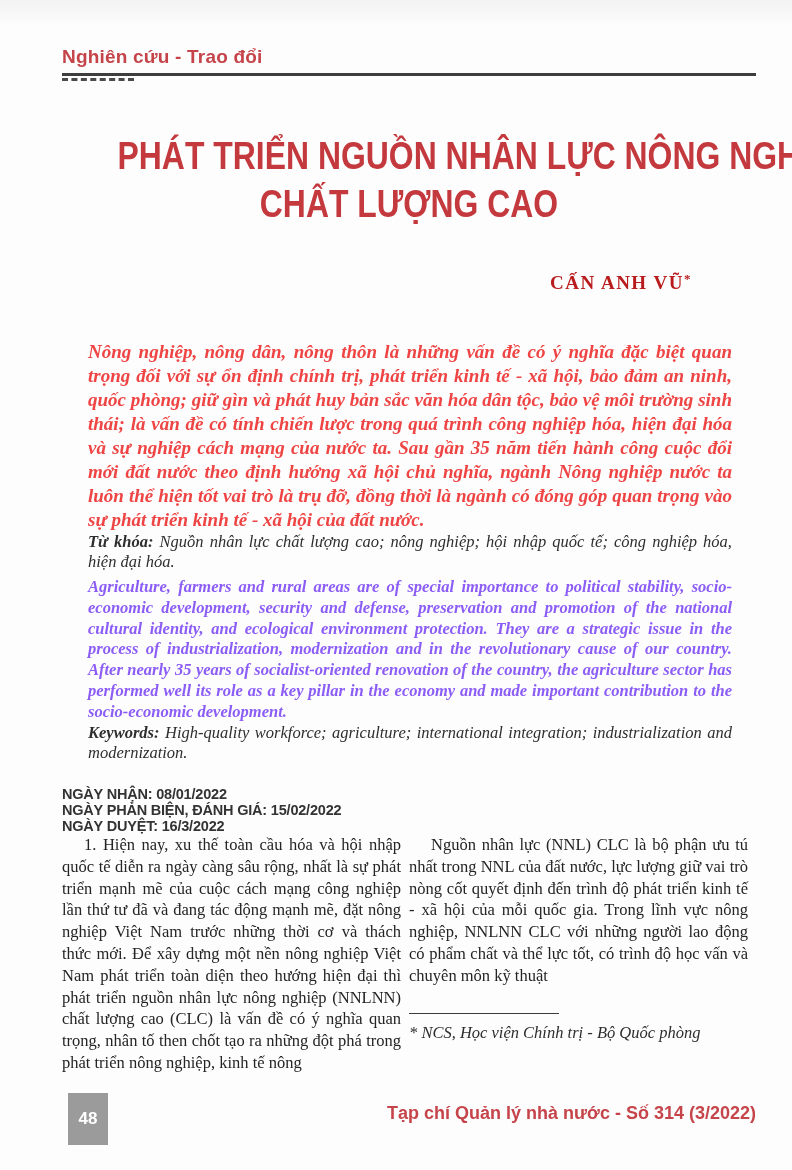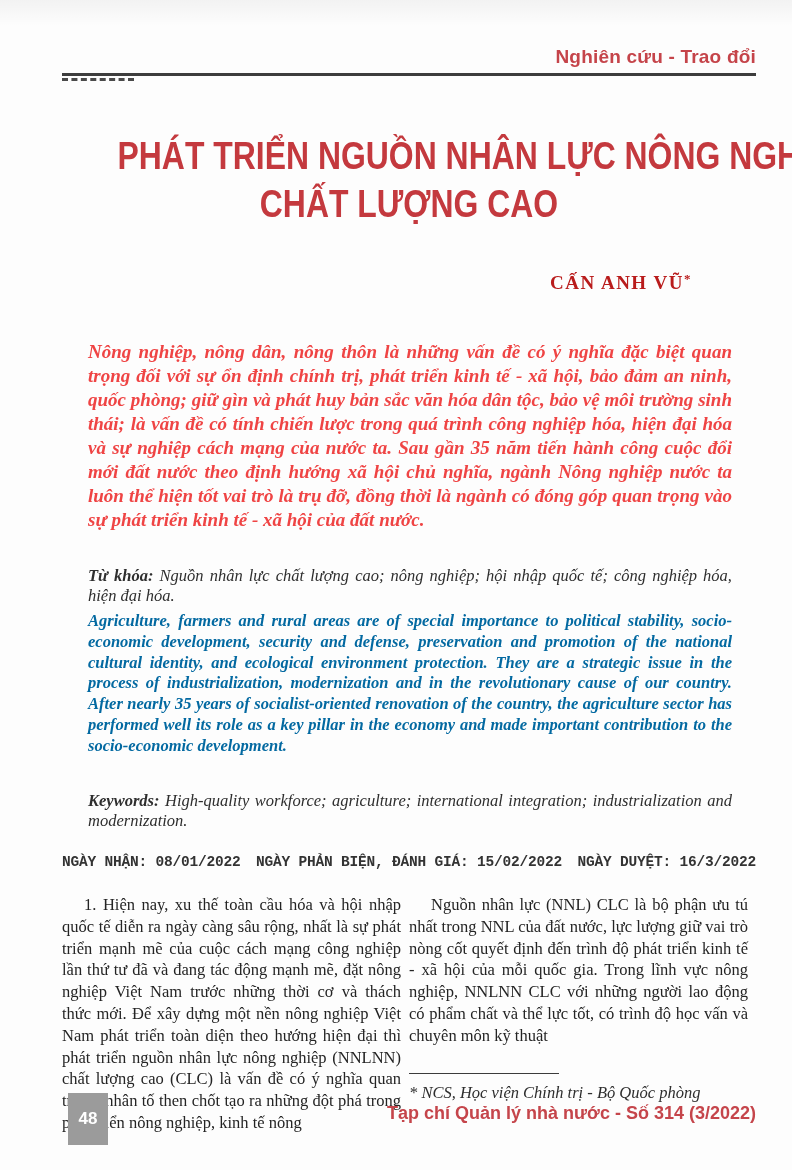--- a/index.html
+++ b/index.html
@@ -20,21 +20,20 @@
   .content { padding:0 36px 0 62px; }
 
   
   .section-label {
     margin-top:46px;
     font-family:"Liberation Sans", sans-serif;
     font-weight:bold;
     font-size:19px;
     color:#c5444a;
     letter-spacing:0.2px;
-    text-align:right;
   }
   .header-rule { margin-top:5px; height:3px; background:#3d3d3d; }
   .header-rule-dash {
     width:72px; height:0; margin-top:2px;
     border-top:3px dashed #4a4a4a;
   }
 
   
   .title-block { margin-top:52px; text-align:center; }
   .title-line {
@@ -59,41 +58,42 @@
   }
   .author-mark { font-size:13px; vertical-align:super; }
 
   
   .abstract { margin:46px 24px 0 26px; text-align:justify; }
   .abs-vi {
     font-style:italic; font-weight:bold;
     font-size:19px; line-height:1.26;
     color:#ef4444;
   }
-  .abs-kw { font-style:italic; font-size:16.5px; line-height:1.26; color:#2e2e2e;margin-top:34px; }
+  .abs-kw { font-style:italic; font-size:16.5px; line-height:1.26; color:#2e2e2e; }
   .kw-label { font-weight:bold; }
   .abs-en {
     margin-top:4px;
     font-style:italic; font-weight:bold;
     font-size:16.5px; line-height:1.26;
-    color:#0369a1;
+    color:#8b5cf6;
   }
 
   
   .dates-row {
     margin-top:22px;
     display:flex; justify-content:space-between; align-items:baseline;
-    font-family:Liberation Mono, monospace;
+    font-family:Liberation Sans, sans-serif;
     font-weight:bold; font-size:14.5px;
     letter-spacing:-0.2px;
     color:#333;
+    flex-direction:column;
   }
 
   
-  .body-cols { margin-top:24px; display:flex; gap:8px; }
+  .body-cols { display:flex; gap:8px; }
   .col { width:339px; text-align:justify; font-size:16.5px; line-height:1.32; color:#242424; }
   .col p.indent { text-indent:22px; }
   .col p + p { margin-top:0; }
 
   
   .footnote { margin-top:26px; }
   .footnote-rule { width:150px; height:0; border-top:1.5px solid #3c3c3c; margin-bottom:8px; }
   .footnote-text { font-style:italic; font-size:16.5px; color:#2e2e2e; }
 
   

